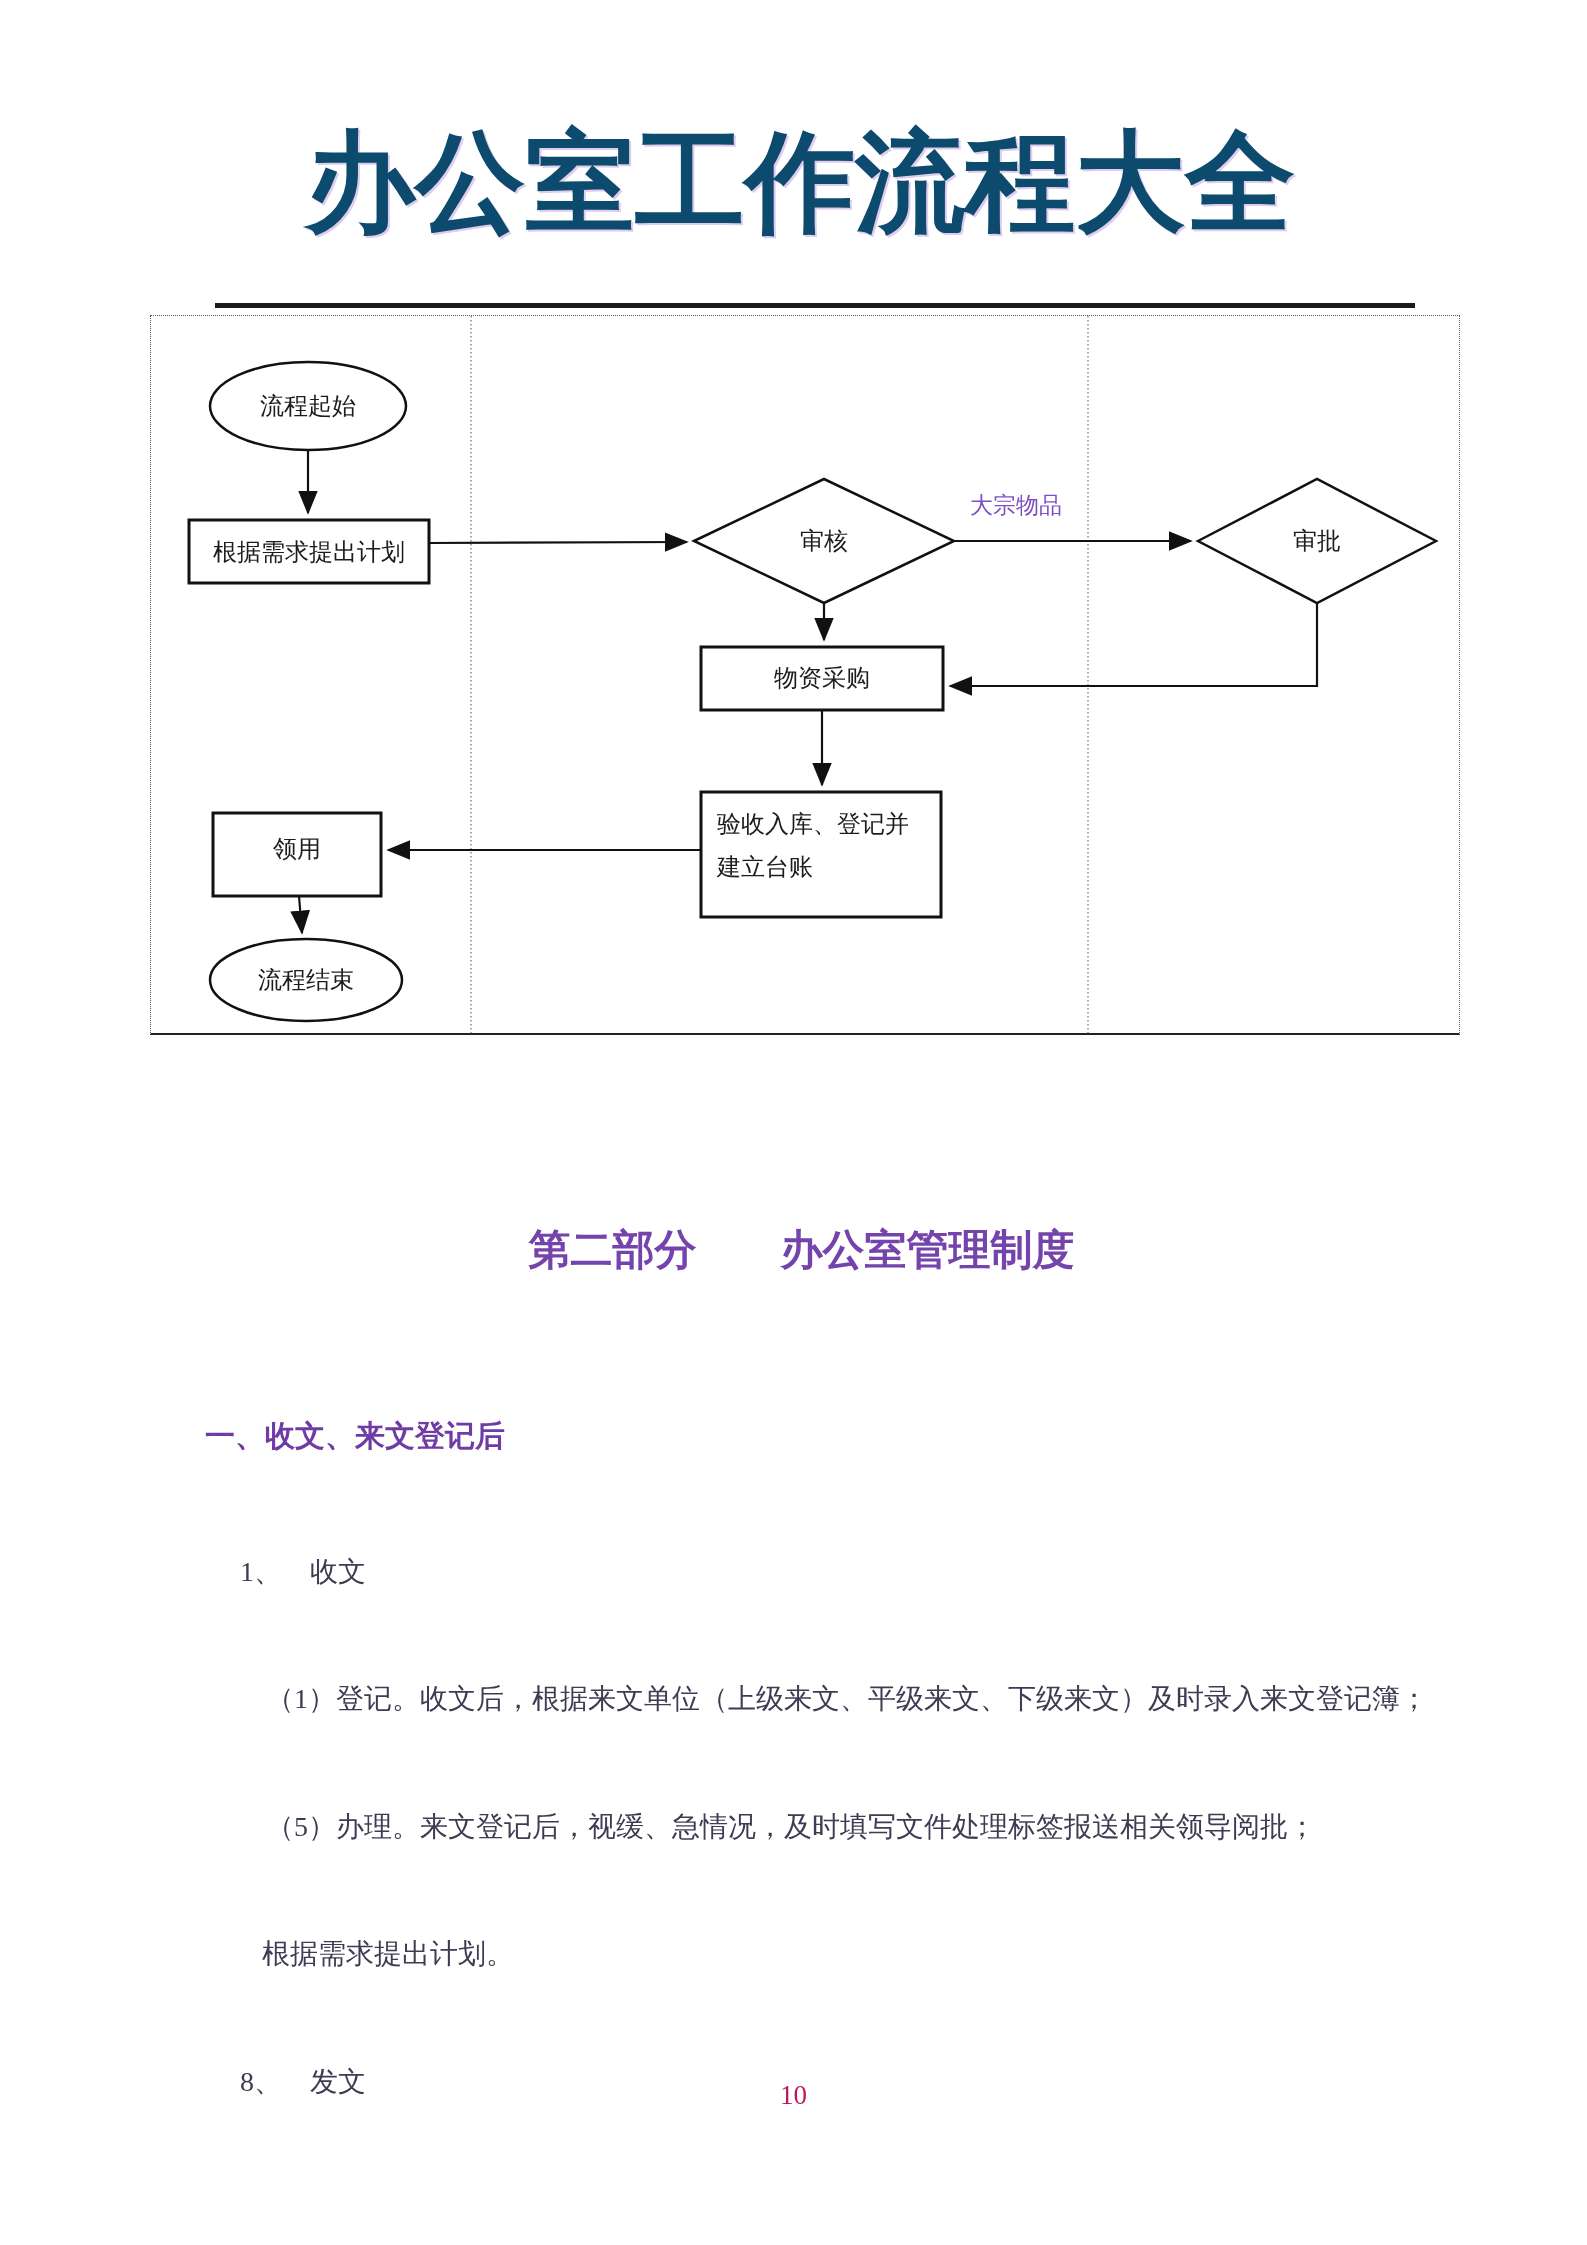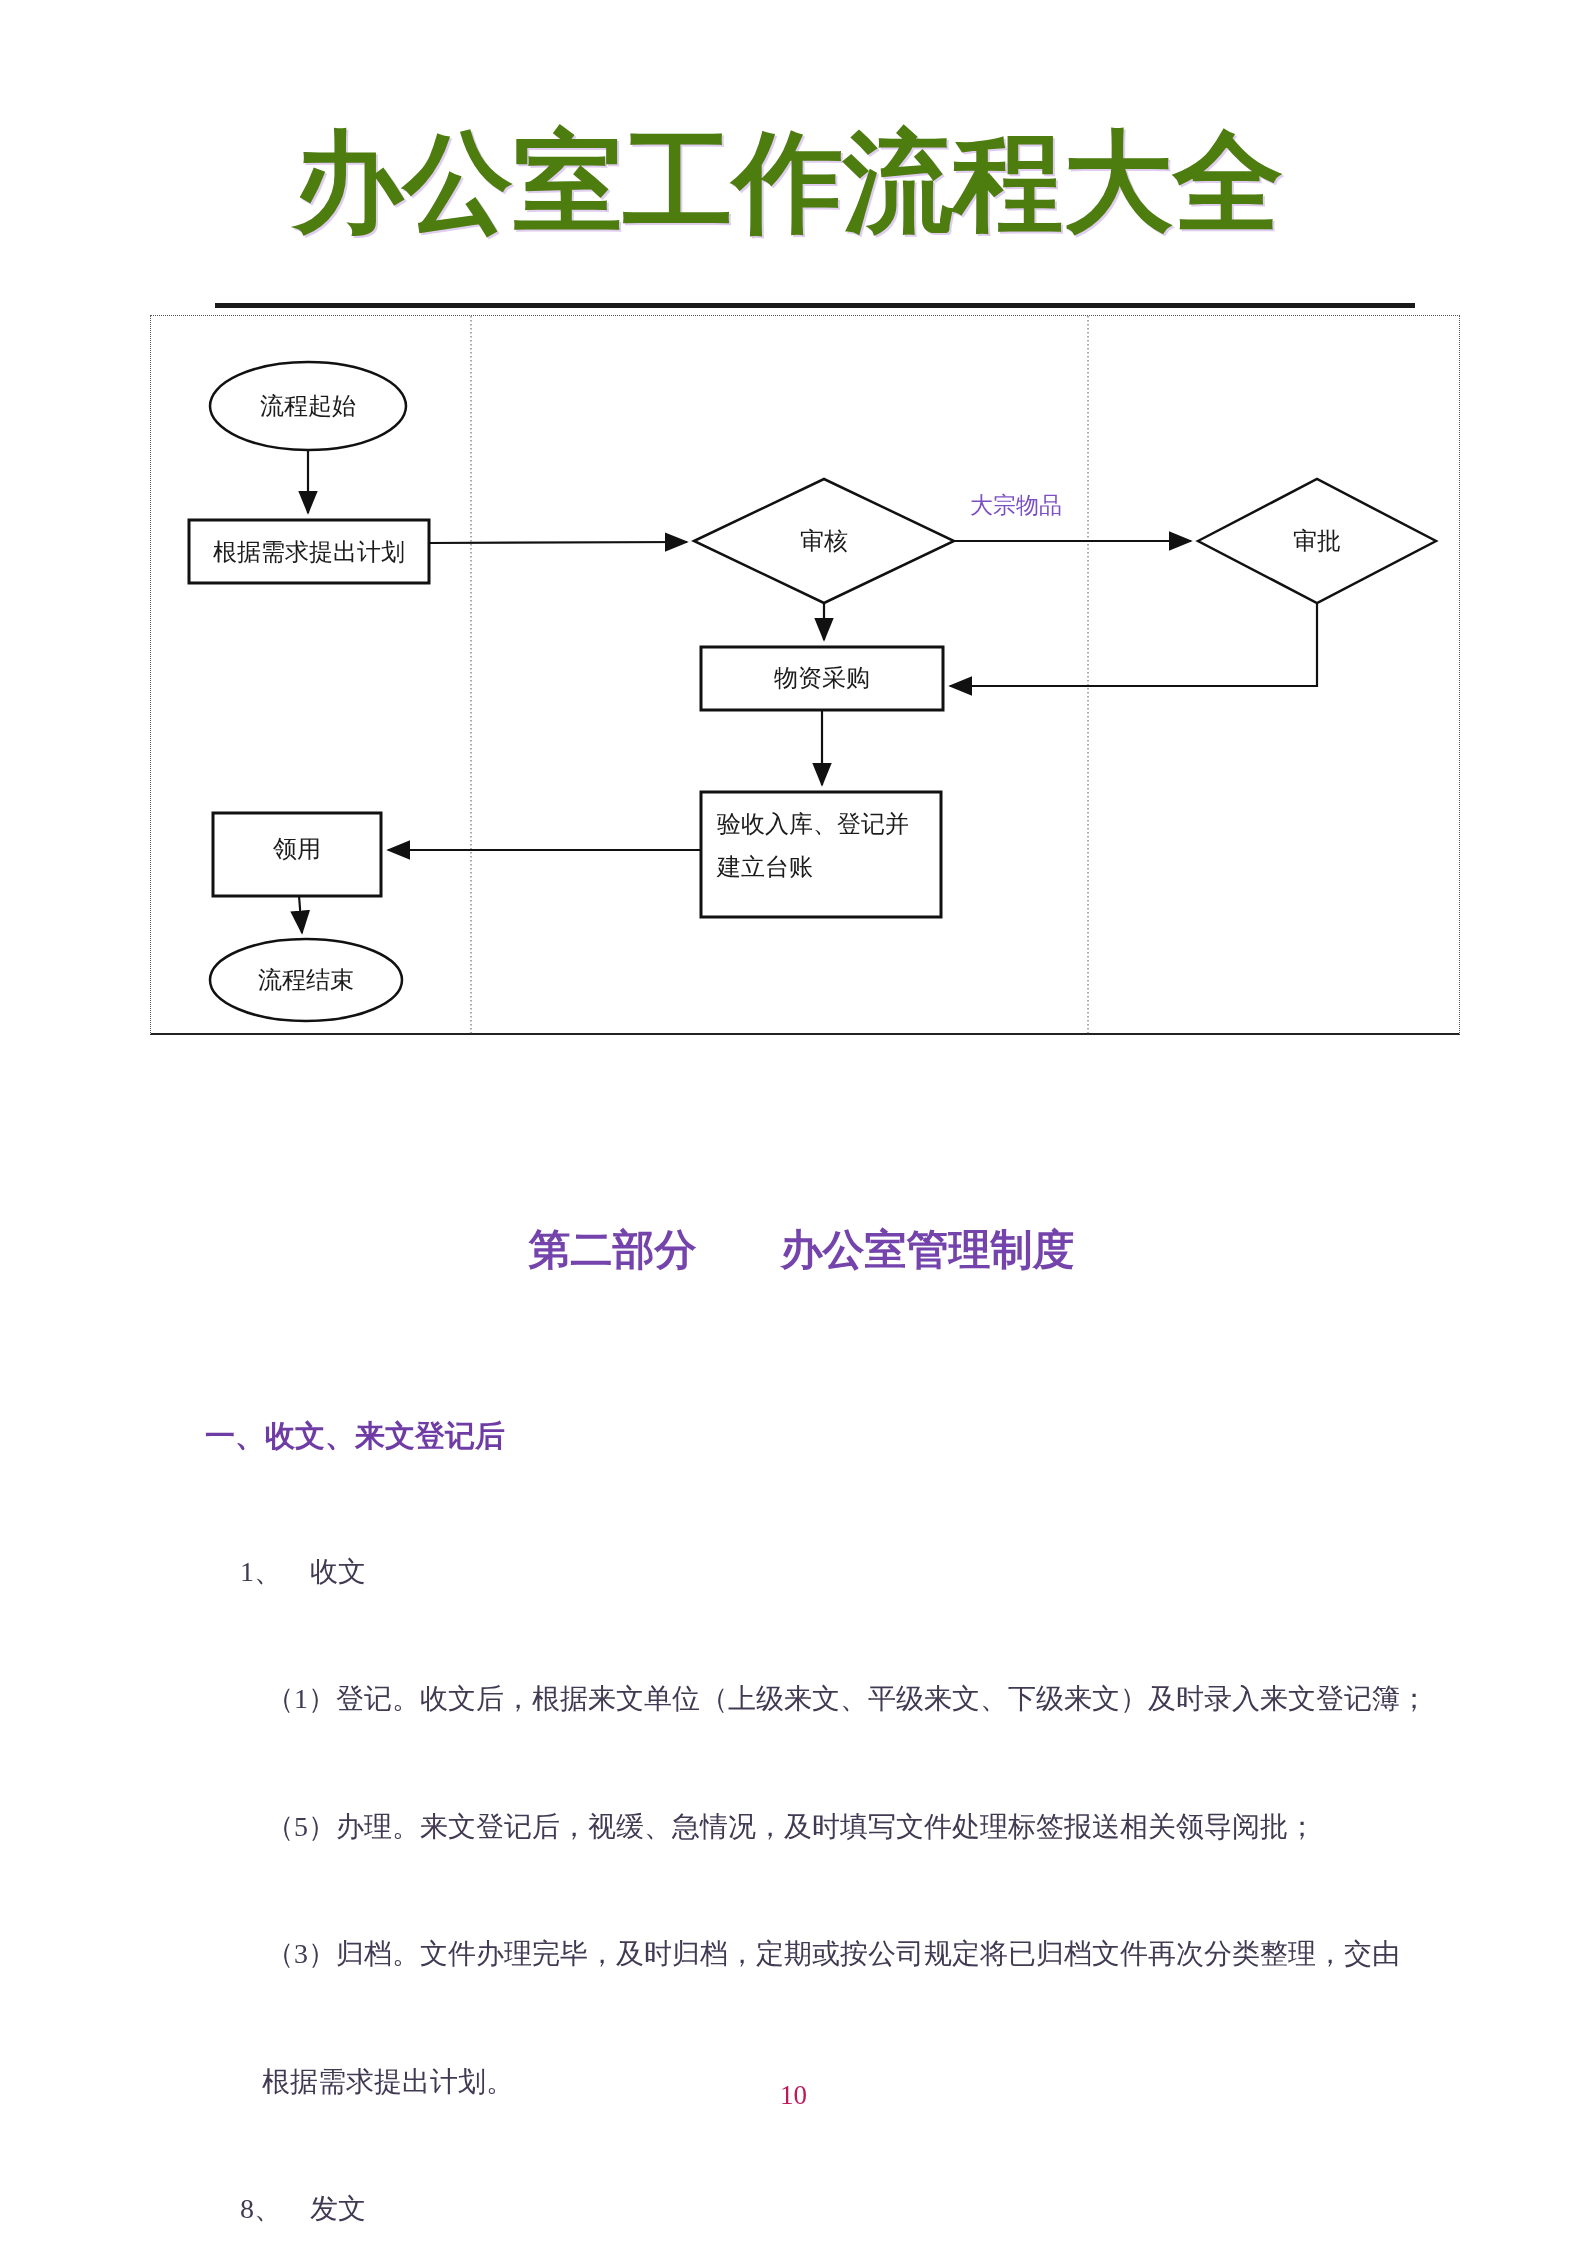--- a/index.html
+++ b/index.html
@@ -13,23 +13,24 @@
   }
   .doc-title{
     position:absolute;
     left:0;top:112px;width:1576px;
     text-align:center;
     font-family:"Liberation Sans", sans-serif;
     font-weight:900;
     font-size:110px;
     line-height:140px;
     letter-spacing:0px;
-    color:#4d7c0f;
+    color:#0c4a6e;
     text-shadow:2px 2px 0 rgba(197,162,224,.55);
     white-space:pre;
+    padding-left:12px;
   }
   .title-rule{
     position:absolute;
     left:215px;top:303px;
     width:1200px;height:5px;
     background:#1a1a1a;
   }
   .chart-box{
     position:absolute;
     left:150px;top:315px;
@@ -146,21 +147,20 @@
     </svg>
   </div>
 
   <div class="part-heading">第二部分　　办公室管理制度</div>
 
   <div class="body-block">
     <div class="line sec">一、收文、来文登记后</div>
     <div class="line num gap-num">1、　收文</div>
     <div class="line para">（1）登记。收文后，根据来文单位（上级来文、平级来文、下级来文）及时录入来文登记簿；</div>
     <div class="line para">（5）办理。来文登记后，视缓、急情况，及时填写文件处理标签报送相关领导阅批；</div>
-    <div class="line para">（3）归档。文件办理完毕，及时归档，定期或按公司规定将已归档文件再次分类整理，交由</div>
     <div class="line para-cont">根据需求提出计划。</div>
     <div class="line num">8、　发文</div>
     
     
     
     
     
     
     
     

